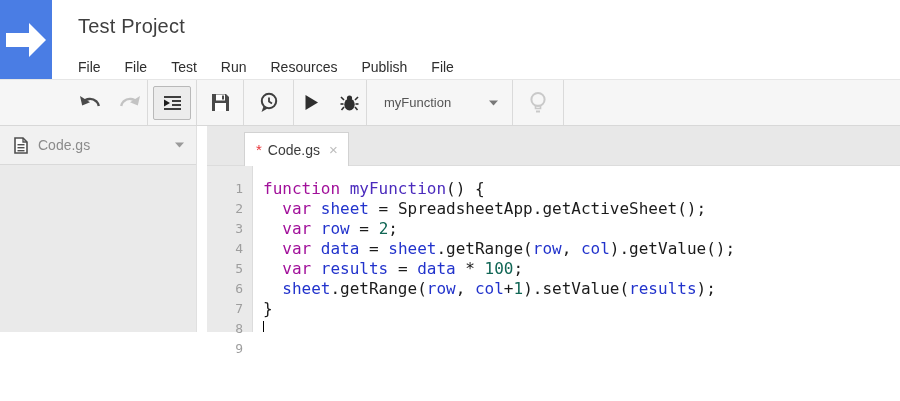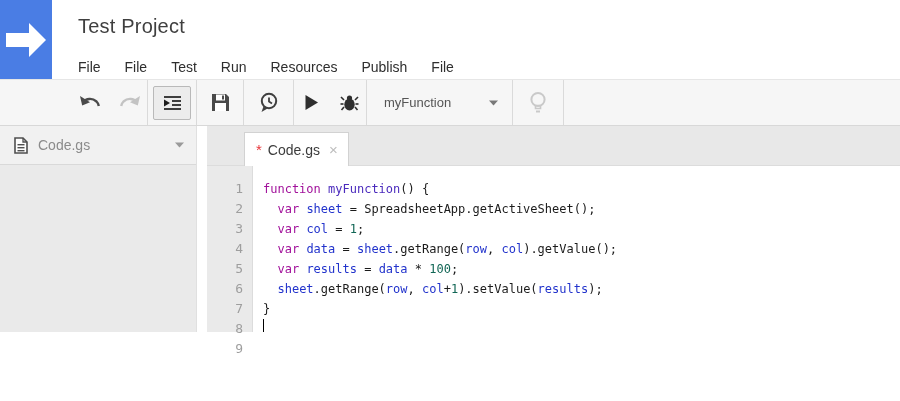--- a/index.html
+++ b/index.html
@@ -52,21 +52,21 @@
   .tab .tab-label { font-size:14px; color:#3c3c3c; }
   .tab .tab-close { color:#bdbdbd; font-size:15px; margin-left:9px; cursor:pointer; }
 
   
   .editor { flex:1; display:flex; background:#fff; min-height:0; }
   .gutter { width:46px; background:#eaeaea; border-right:1px solid #dcdcdc;
             padding:13px 9px 0 0; text-align:right; flex-shrink:0;
             font-family:"DejaVu Sans Mono", monospace; font-size:13px; color:#9e9e9e; }
   .gutter .ln { height:20px; line-height:20px; }
   .code-area { flex:1; padding:13px 0 0 10px; font-family:"DejaVu Sans Mono", monospace;
-               font-size:12px; cursor:text; overflow:hidden; }
+               font-size:16px; cursor:text; overflow:hidden; }
   .code-line { height:20px; line-height:20px; white-space:pre; }
   .cursor { display:inline-block; width:1px; height:17px; background:#000; vertical-align:text-bottom;
             animation: blink 1.1s steps(1) infinite; }
   @keyframes blink { 50% { opacity:0; } }
 
   svg { display:block; }
 </style>
 </head>
 <body>
 
@@ -220,21 +220,21 @@
             <div class="ln">4</div>
             <div class="ln">5</div>
             <div class="ln">6</div>
             <div class="ln">7</div>
             <div class="ln">8</div>
             <div class="ln">9</div>
           </div>
         <div class="code-area">
             <div class="code-line"><span style="color: rgb(161, 16, 154);">function</span><span style="color: rgb(27, 27, 27);"> </span><span style="color: rgb(75, 43, 189);">myFunction</span><span style="color: rgb(27, 27, 27);">() {</span></div>
             <div class="code-line"><span style="color: rgb(27, 27, 27);">  </span><span style="color: rgb(161, 16, 154);">var</span><span style="color: rgb(27, 27, 27);"> </span><span style="color: rgb(34, 51, 204);">sheet</span><span style="color: rgb(27, 27, 27);"> = SpreadsheetApp.getActiveSheet();</span></div>
-            <div class="code-line"><span style="color: rgb(27, 27, 27);">  </span><span style="color: rgb(161, 16, 154);">var</span><span style="color: rgb(27, 27, 27);"> </span><span style="color: rgb(34, 51, 204);">col</span><span style="color: rgb(27, 27, 27);"> = </span><span style="color: rgb(17, 102, 85);">1</span><span style="color: rgb(27, 27, 27);">;</span></div>
+            <div class="code-line"><span style="color: rgb(27, 27, 27);">  </span><span style="color: rgb(161, 16, 154);">var</span><span style="color: rgb(27, 27, 27);"> </span><span style="color: rgb(34, 51, 204);">row</span><span style="color: rgb(27, 27, 27);"> = </span><span style="color: rgb(17, 102, 85);">2</span><span style="color: rgb(27, 27, 27);">;</span></div>
             <div class="code-line"><span style="color: rgb(27, 27, 27);">  </span><span style="color: rgb(161, 16, 154);">var</span><span style="color: rgb(27, 27, 27);"> </span><span style="color: rgb(34, 51, 204);">data</span><span style="color: rgb(27, 27, 27);"> = </span><span style="color: rgb(34, 51, 204);">sheet</span><span style="color: rgb(27, 27, 27);">.getRange(</span><span style="color: rgb(34, 51, 204);">row</span><span style="color: rgb(27, 27, 27);">, </span><span style="color: rgb(34, 51, 204);">col</span><span style="color: rgb(27, 27, 27);">).getValue();</span></div>
             <div class="code-line"><span style="color: rgb(27, 27, 27);">  </span><span style="color: rgb(161, 16, 154);">var</span><span style="color: rgb(27, 27, 27);"> </span><span style="color: rgb(34, 51, 204);">results</span><span style="color: rgb(27, 27, 27);"> = </span><span style="color: rgb(34, 51, 204);">data</span><span style="color: rgb(27, 27, 27);"> * </span><span style="color: rgb(17, 102, 85);">100</span><span style="color: rgb(27, 27, 27);">;</span></div>
             <div class="code-line"><span style="color: rgb(27, 27, 27);">  </span><span style="color: rgb(34, 51, 204);">sheet</span><span style="color: rgb(27, 27, 27);">.getRange(</span><span style="color: rgb(34, 51, 204);">row</span><span style="color: rgb(27, 27, 27);">, </span><span style="color: rgb(34, 51, 204);">col</span><span style="color: rgb(27, 27, 27);">+</span><span style="color: rgb(17, 102, 85);">1</span><span style="color: rgb(27, 27, 27);">).setValue(</span><span style="color: rgb(34, 51, 204);">results</span><span style="color: rgb(27, 27, 27);">);</span></div>
             <div class="code-line"><span style="color: rgb(27, 27, 27);">}</span></div>
             <div class="code-line"><span class="cursor"></span></div>
           </div>
       </div>
     </div>
 
   </div>

